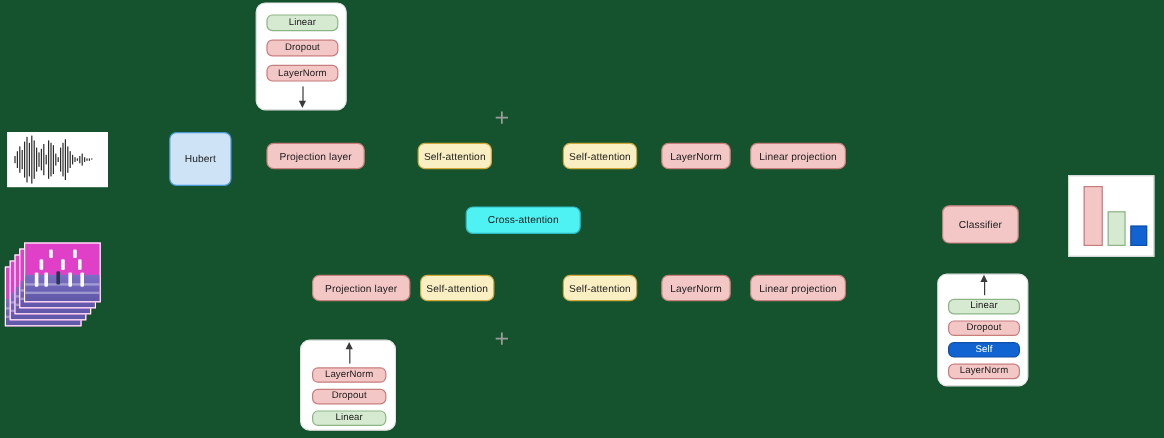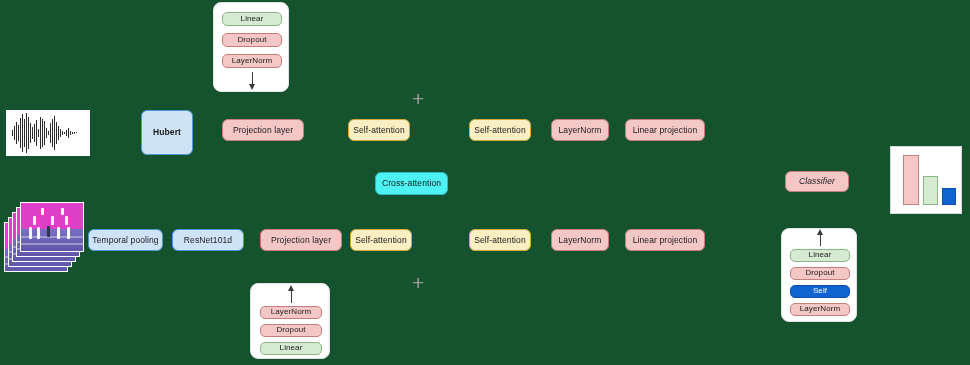--- a/index.html
+++ b/index.html
@@ -182,36 +182,36 @@
         <rect x="60" y="20" width="1" height="6"></rect>
         <rect x="62" y="18" width="1" height="10"></rect>
         <rect x="64" y="21" width="1" height="4"></rect>
         <rect x="66" y="22" width="1" height="2"></rect>
         <rect x="68" y="22" width="1" height="2"></rect>
         <rect x="70" y="22" width="1" height="1"></rect>
       </g>
     </svg>
   </div>
 
-  <div class="node blue" style="left:141px; top:110px; width:52px; height:45px;font-weight:bold;">Hubert</div>
+  <div class="node blue" style="left:141px; top:110px; width:52px; height:45px;">Hubert</div>
 
   <div class="node pink" style="left:222px; top:119px; width:82px; height:22px;">Projection layer</div>
 
   <div class="node yellow" style="left:348px; top:119px; width:62px; height:22px;">Self-attention</div>
 
   <div class="node yellow" style="left:469px; top:119px; width:62px; height:22px;">Self-attention</div>
 
   <div class="node pink" style="left:551px; top:119px; width:58px; height:22px;">LayerNorm</div>
 
   <div class="node pink" style="left:625px; top:119px; width:80px; height:22px;">Linear projection</div>
 
-  <div class="node cyan" style="left:375px; top:172px; width:73px; height:23px;">Cross-attention</div>
-
-
-  <div class="node pink" style="left:785px; top:171px; width:64px; height:21px;font-style:italic;">Classifier</div>
+  <div class="node cyan" style="left:388px; top:172px; width:96px; height:23px;">Cross-attention</div>
+
+
+  <div class="node pink" style="left:785px; top:171px; width:64px; height:32px;">Classifier</div>
 
   <div class="chartbox" style="left:890px; top:146px; width:72px; height:68px;">
     <div class="bar" style="left:12px; width:16px; height:50px; background:#f4c7c7; border-color:#c87d7d;"></div>
     <div class="bar" style="left:32px; width:15px; height:29px; background:#d6e9d1; border-color:#8cb585;"></div>
     <div class="bar" style="left:51px; width:14px; height:17px; background:#1263d2; border-color:#0f4fa8;"></div>
   </div>
 
   <div class="framestack" style="left:4px; top:200px; width:80px; height:72px;">
     <div class="frame" style="left:0px;  top:22px;">
       <div class="stage"></div>
@@ -283,23 +283,21 @@
       <div class="person" style="left:36px; bottom:12px; height:12px;"></div>
       <div class="person" style="left:46px; bottom:12px; height:12px;"></div>
       <div class="person" style="left:12px; bottom:26px; height:9px;"></div>
       <div class="person" style="left:30px; bottom:26px; height:9px;"></div>
       <div class="person" style="left:44px; bottom:26px; height:9px;"></div>
       <div class="person" style="left:20px; bottom:36px; height:7px;"></div>
       <div class="person" style="left:40px; bottom:36px; height:7px;"></div>
     </div>
   </div>
 
-  <div class="node blue" style="left:88px; top:229px; width:75px; height:22px;">Temporal pooling</div>
-
-  <div class="node blue" style="left:172px; top:229px; width:72px; height:22px;">ResNet101d</div>
+
 
   <div class="node pink" style="left:260px; top:229px; width:82px; height:22px;">Projection layer</div>
 
   <div class="node yellow" style="left:350px; top:229px; width:62px; height:22px;">Self-attention</div>
 
   <div class="node yellow" style="left:469px; top:229px; width:62px; height:22px;">Self-attention</div>
 
   <div class="node pink" style="left:551px; top:229px; width:58px; height:22px;">LayerNorm</div>
 
   <div class="node pink" style="left:625px; top:229px; width:80px; height:22px;">Linear projection</div>

